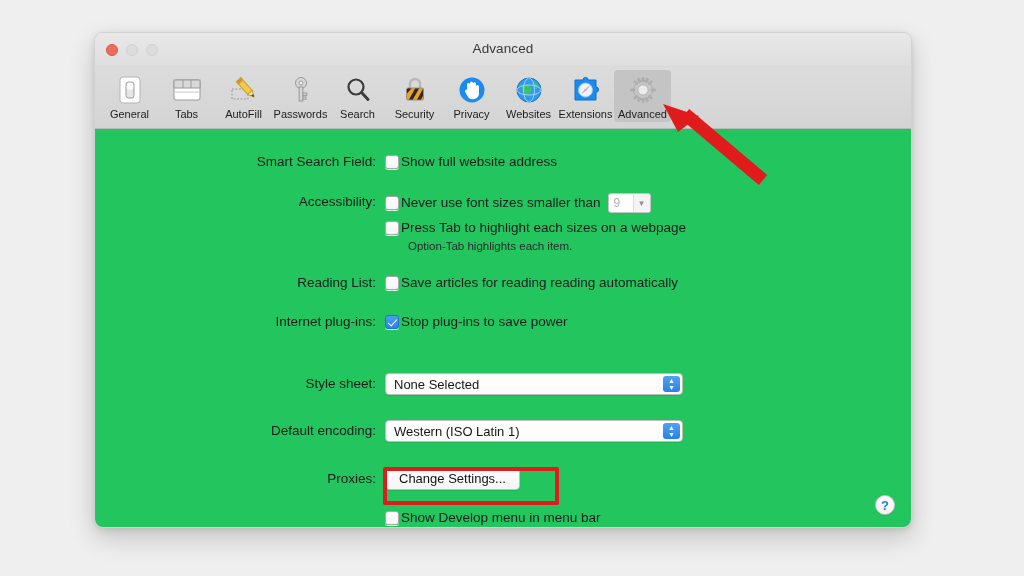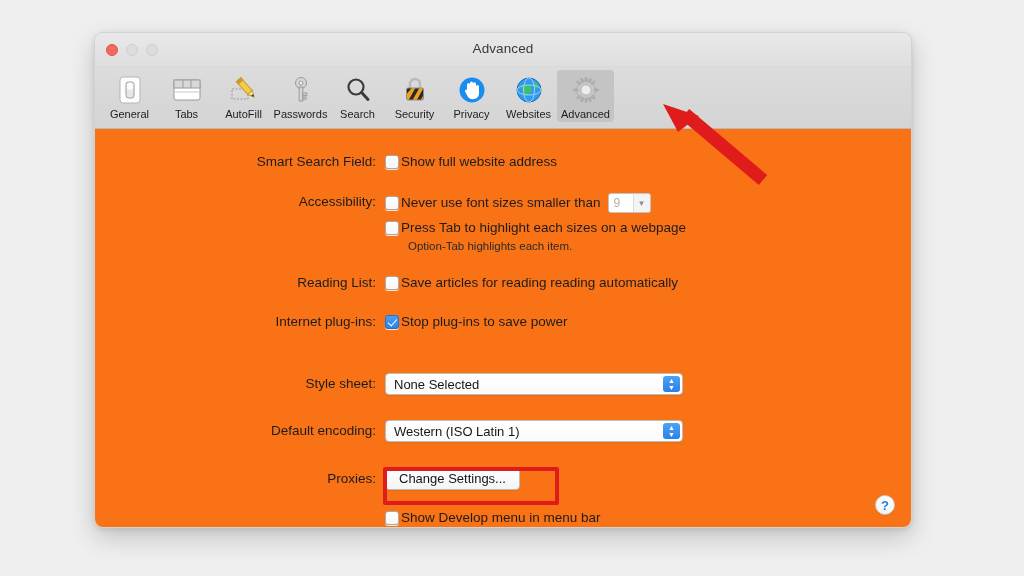--- a/index.html
+++ b/index.html
@@ -87,21 +87,21 @@
   .tab .tab-label {
     font-size: 11px;
     color: #1d1d1d;
     white-space: nowrap;
   }
 
   
   .content {
     position: relative;
     height: 398px;
-    background: #f97316;
+    background: #22c55e;
     padding-top: 16px;
   }
 
   .row {
     display: flex;
     align-items: flex-start;
   }
   .row-label {
     width: 290px;
     text-align: right;
@@ -376,20 +376,31 @@
           <circle cx="15" cy="15" r="12" fill="#2f9bf0" stroke="#1f6fb5"></circle>
           <path d="M6 10 q4 2 6 0 t5 2 q2 3 0 5 t-4 4 q-3-2-4-5 z" fill="#3fc26a" opacity="0.95"></path>
           <path d="M20 6 q3 1 4 4 t-2 4 q-2-1-1-4 z" fill="#3fc26a" opacity="0.95"></path>
           <ellipse cx="15" cy="15" rx="12" ry="5" fill="none" stroke="#bcdcf5" opacity="0.8"></ellipse>
           <ellipse cx="15" cy="15" rx="5.5" ry="12" fill="none" stroke="#bcdcf5" opacity="0.8"></ellipse>
         </svg>
       </span>
       <span class="tab-label">Websites</span>
     </div>
 
+    <div class="tab">
+      <span class="glyph">
+        <svg width="30" height="30" viewBox="0 0 30 30">
+          <path d="M4 5 h8 a2.6 2.6 0 0 1 5.2 0 H25 v7 a2.6 2.6 0 0 1 0 5.2 V25 H4 z" fill="#1a8cf0" stroke="#1470c4"></path>
+          <circle cx="14.5" cy="15" r="7" fill="#e9f4fe" stroke="#9cc8ea"></circle>
+          <polygon points="10.5,19 14.2,14.2 19,10.5 15.3,15.3" fill="#e8453c"></polygon>
+          <polygon points="19,10.5 15.3,15.3 10.5,19 14.2,14.2" fill="#f2f2f2" opacity="0.55"></polygon>
+        </svg>
+      </span>
+      <span class="tab-label">Extensions</span>
+    </div>
 
     <div class="tab selected">
       <span class="glyph">
         <svg width="30" height="30" viewBox="0 0 30 30">
           <g fill="#b4b4b4" stroke="#9a9a9a" stroke-width="0.5">
             <circle cx="15" cy="15" r="9.5" fill="#c6c6c6"></circle>
             <g>
               <rect x="14" y="2.5" width="2" height="4.5" rx="1"></rect>
               <rect x="14" y="23" width="2" height="4.5" rx="1"></rect>
               <rect x="2.5" y="14" width="4.5" height="2" rx="1"></rect>

